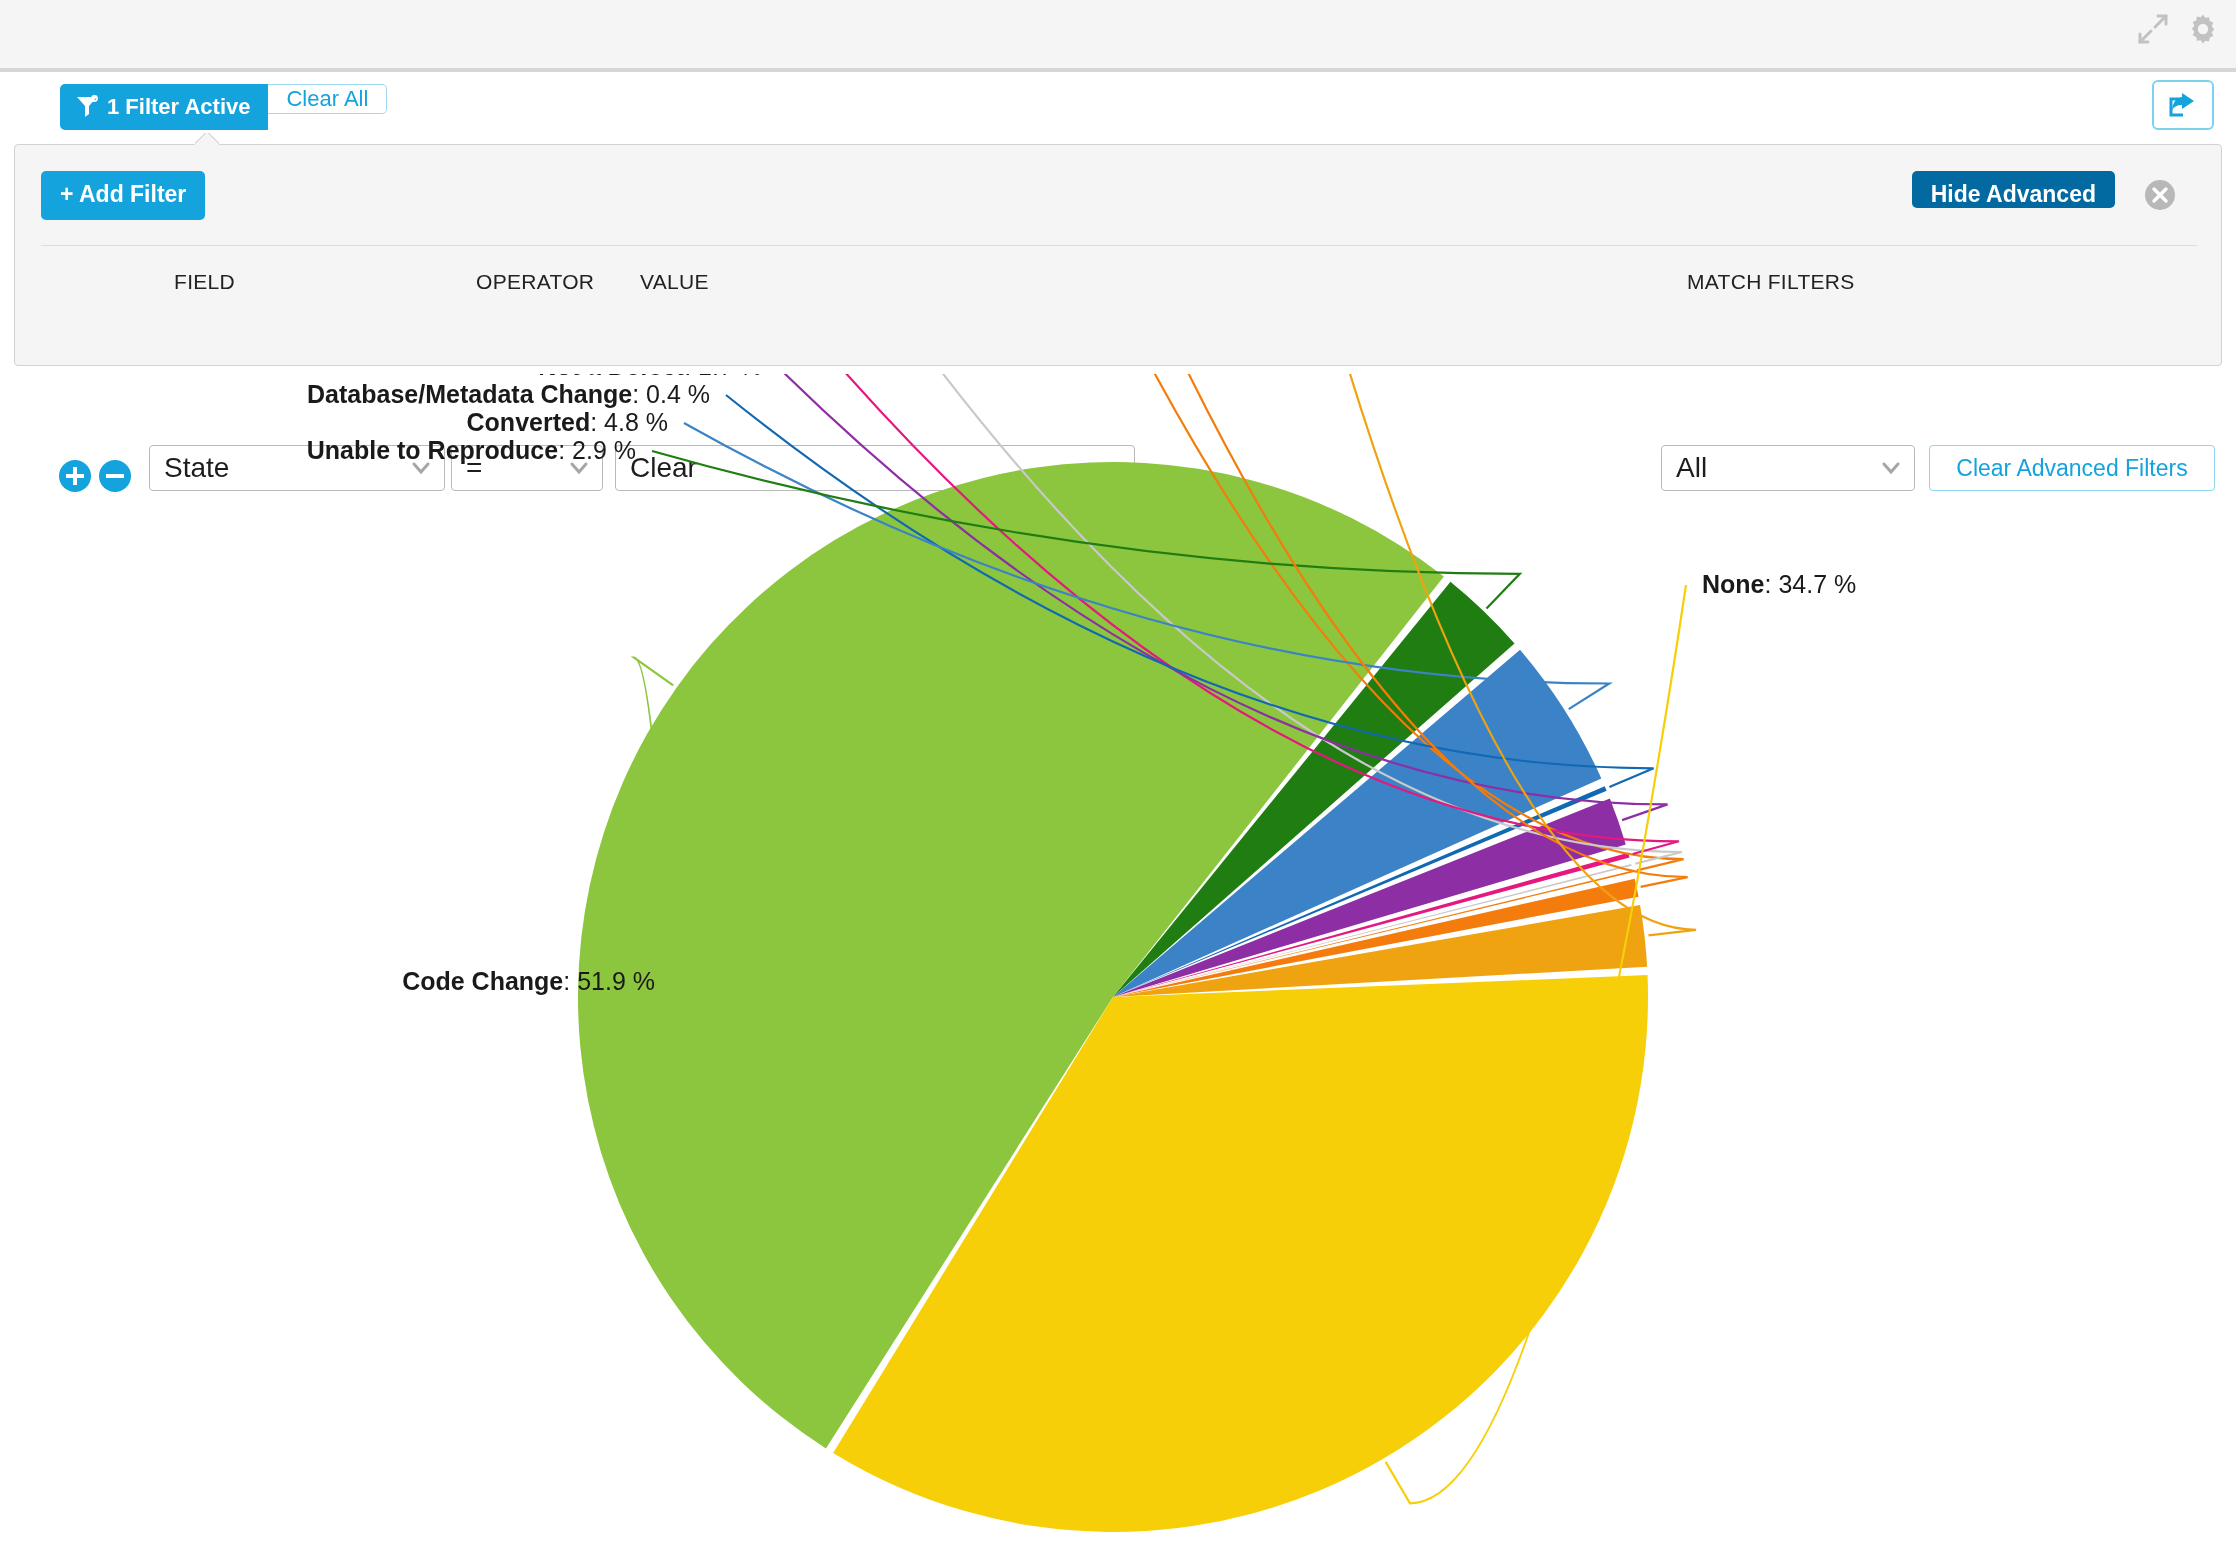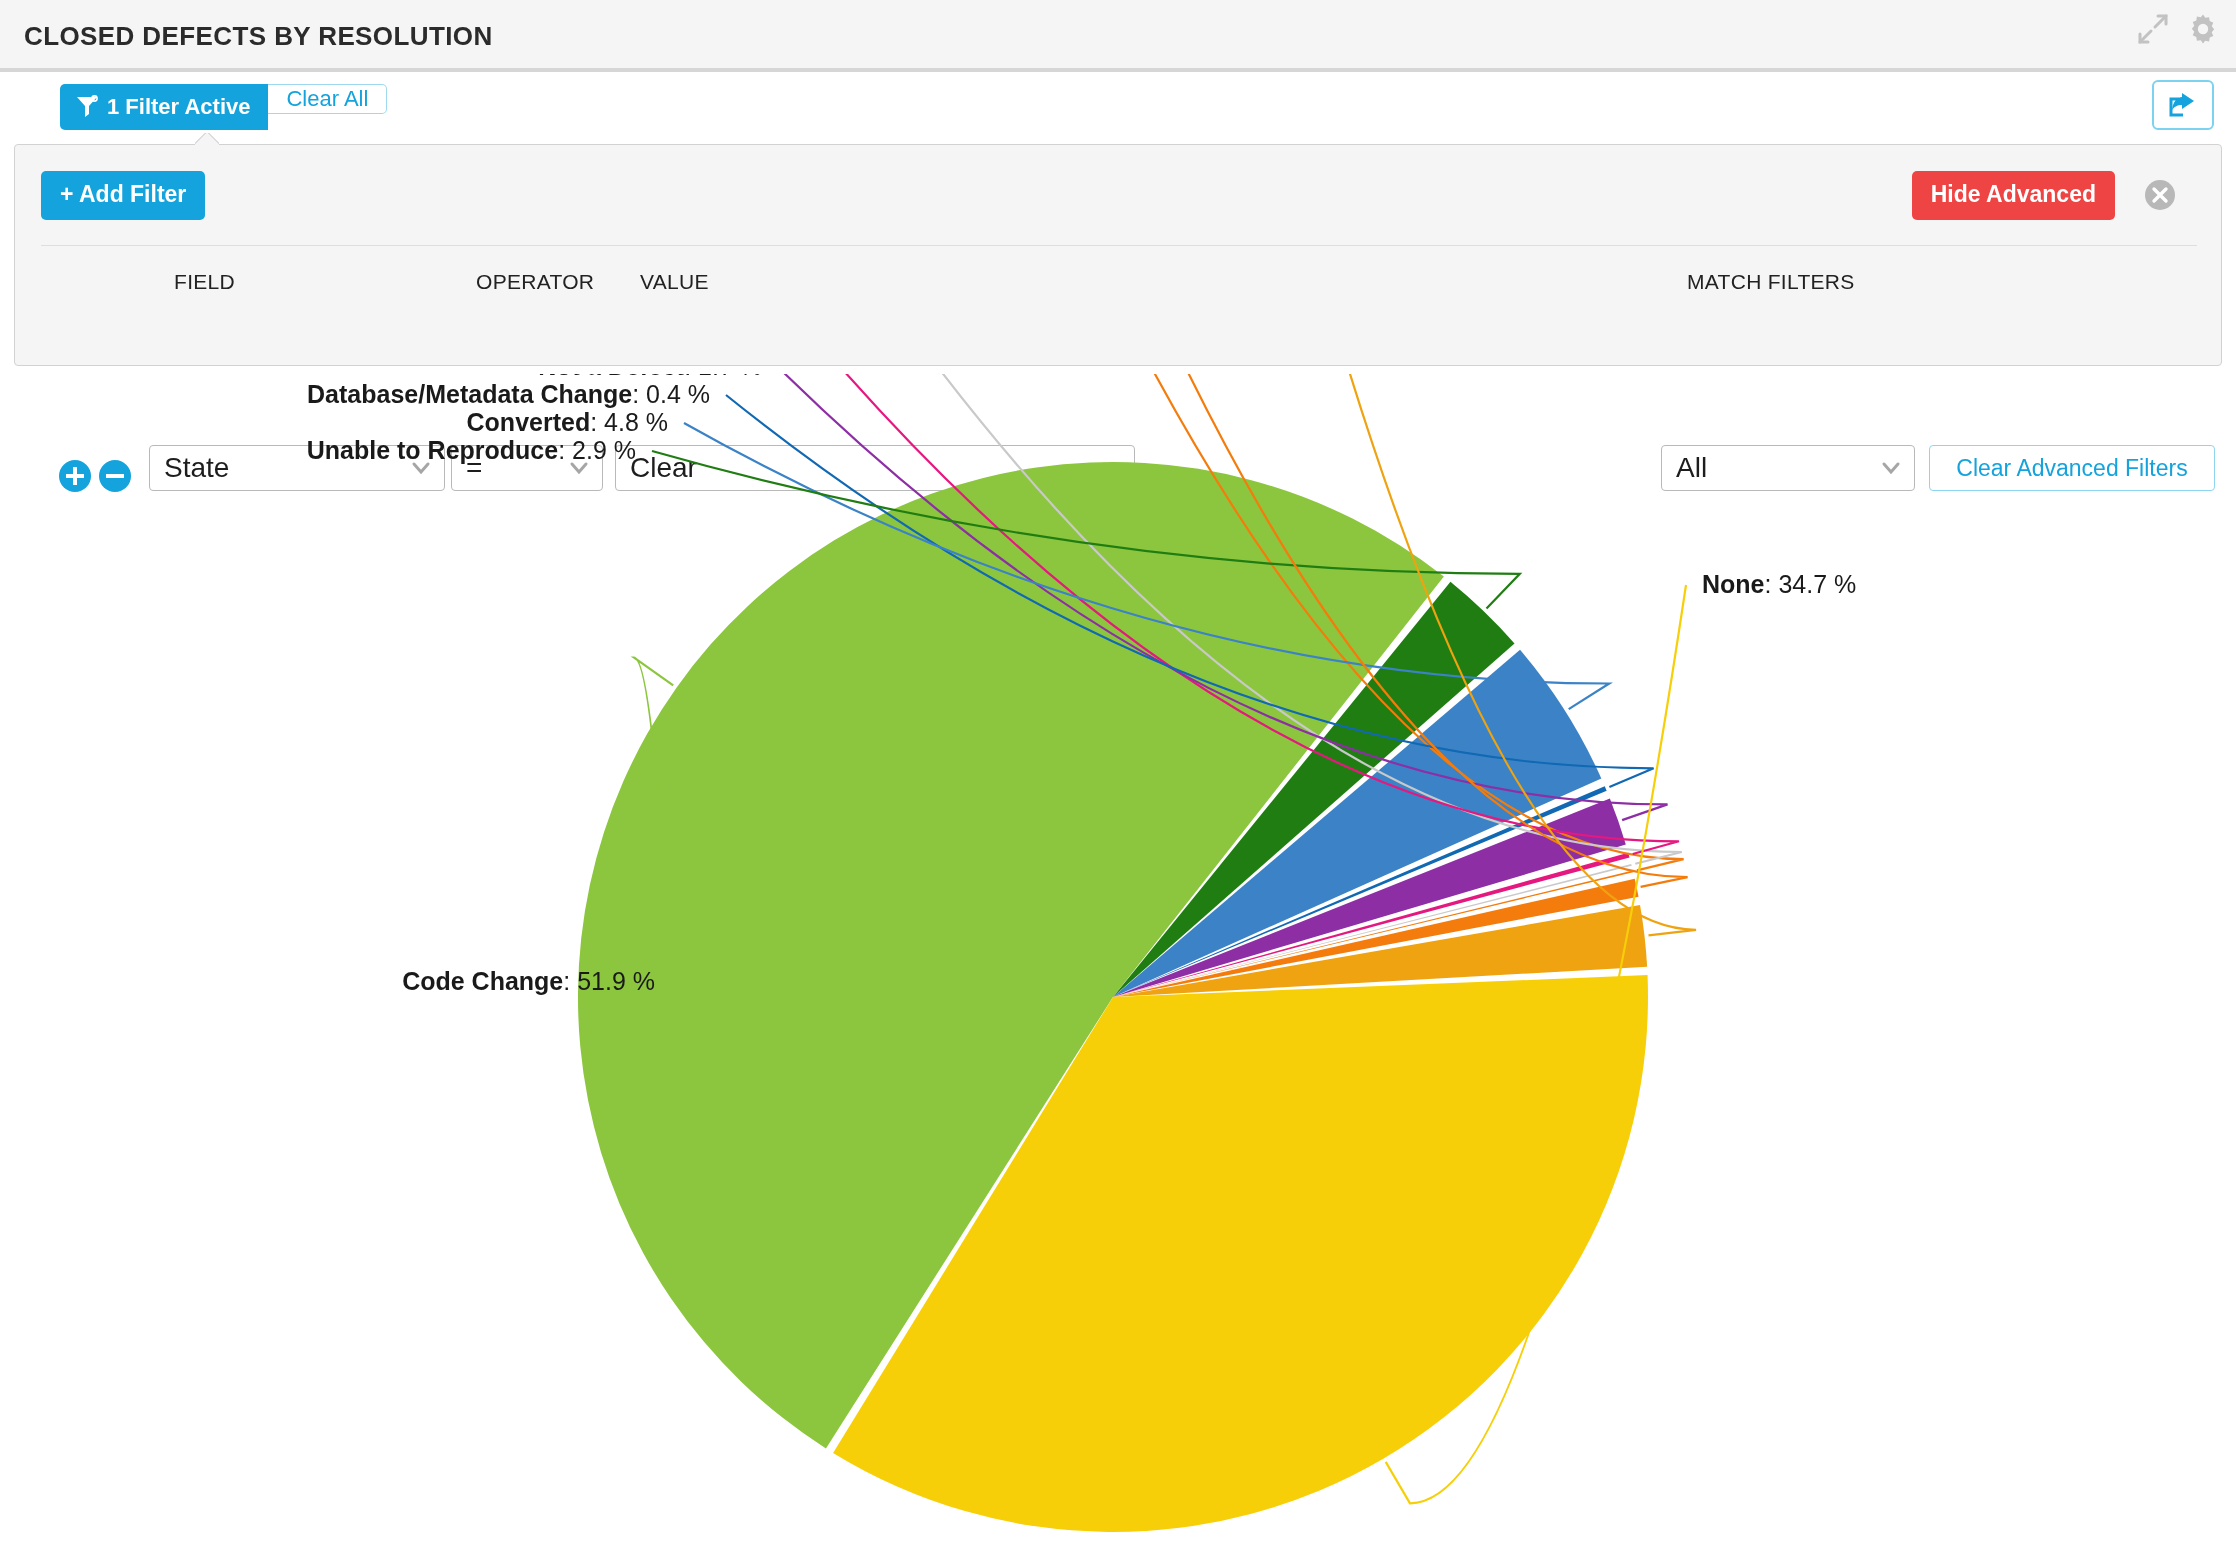--- a/index.html
+++ b/index.html
@@ -141,25 +141,25 @@
     font-size: 23px;
     font-weight: bold;
     padding: 10px 19px 12px 19px;
     border-radius: 5px;
     cursor: pointer;
   }
   #hide-advanced-button {
     position: absolute;
     right: 106px;
     top: 26px;
-    background: #ef4444;
+    background: #0369a1;
     color: #ffffff;
     font-size: 23px;
     font-weight: bold;
-    padding: 10px 19px 12px 19px;
+    padding: 10px 19px 0 19px;
     border-radius: 5px;
     cursor: pointer;
   }
   #close-advanced-icon {
     position: absolute;
     right: 44px;
     top: 33px;
     cursor: pointer;
   }
   #advanced-divider {
@@ -272,21 +272,20 @@
     font-family: "Liberation Sans", sans-serif;
     font-size: 25px;
     fill: #1a1a1a;
   }
   .slice-label .lbl-name { font-weight: bold; }
 </style>
 </head>
 <body>
 
 <div id="panel-header">
-  <div id="panel-title">CLOSED DEFECTS BY RESOLUTION</div>
   <div id="header-icons">
     <svg class="hdr-icon" width="34" height="34" viewBox="0 0 34 34">
       <g stroke="#c2c2c2" stroke-width="3" fill="none" stroke-linecap="round">
         <path d="M30 4 L19 15"></path>
           <path d="M22 4 L30 4 L30 12"></path>
         <path d="M4 30 L15 19"></path>
           <path d="M12 30 L4 30 L4 22"></path>
       </g>
     </svg>
     <svg class="hdr-icon" width="34" height="34" viewBox="0 0 34 34">

